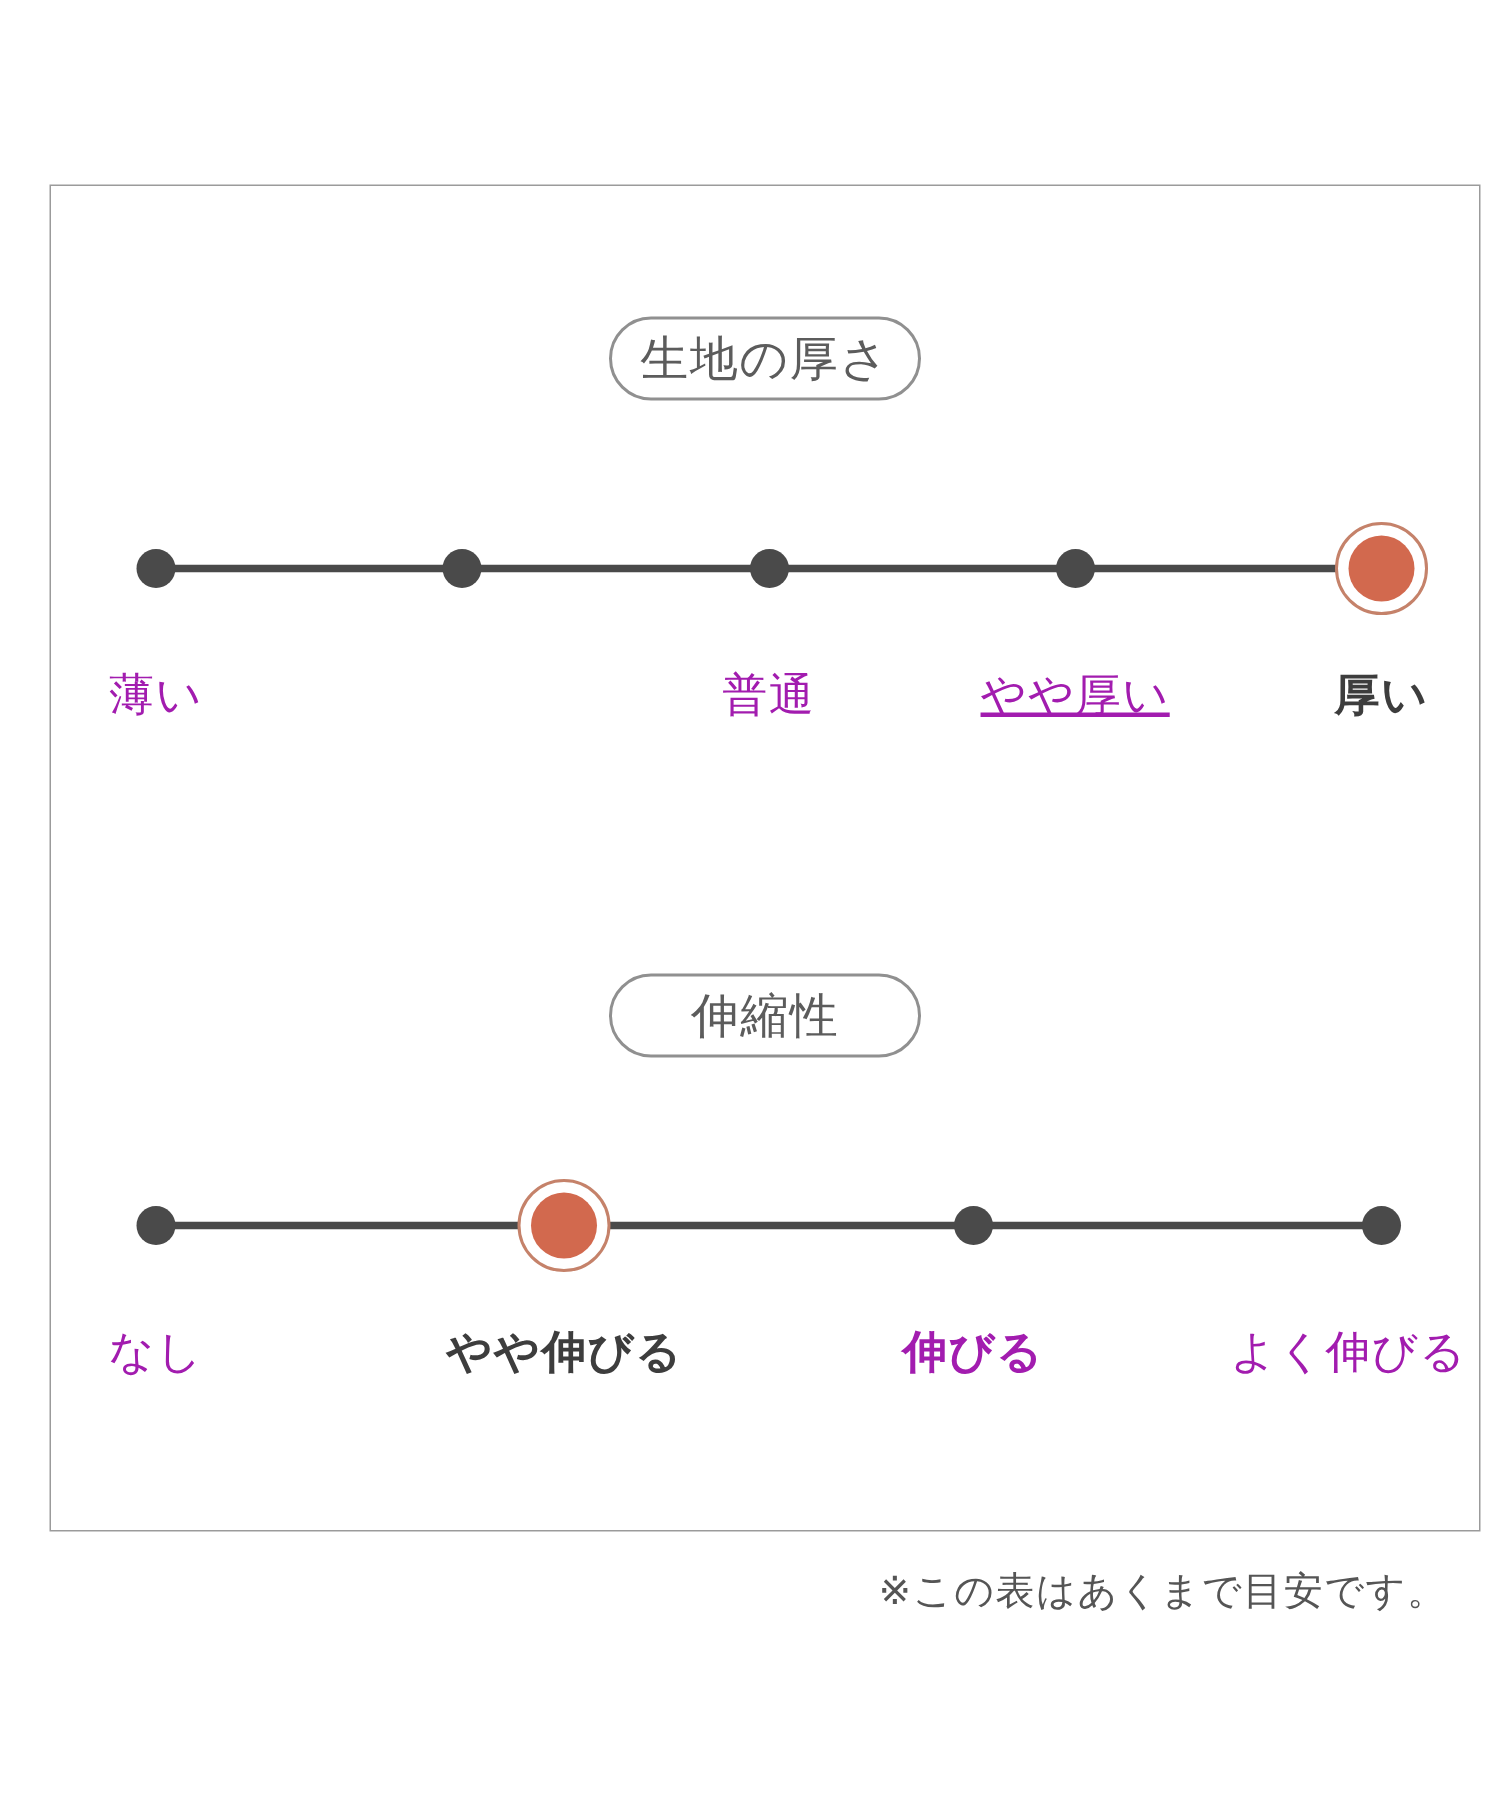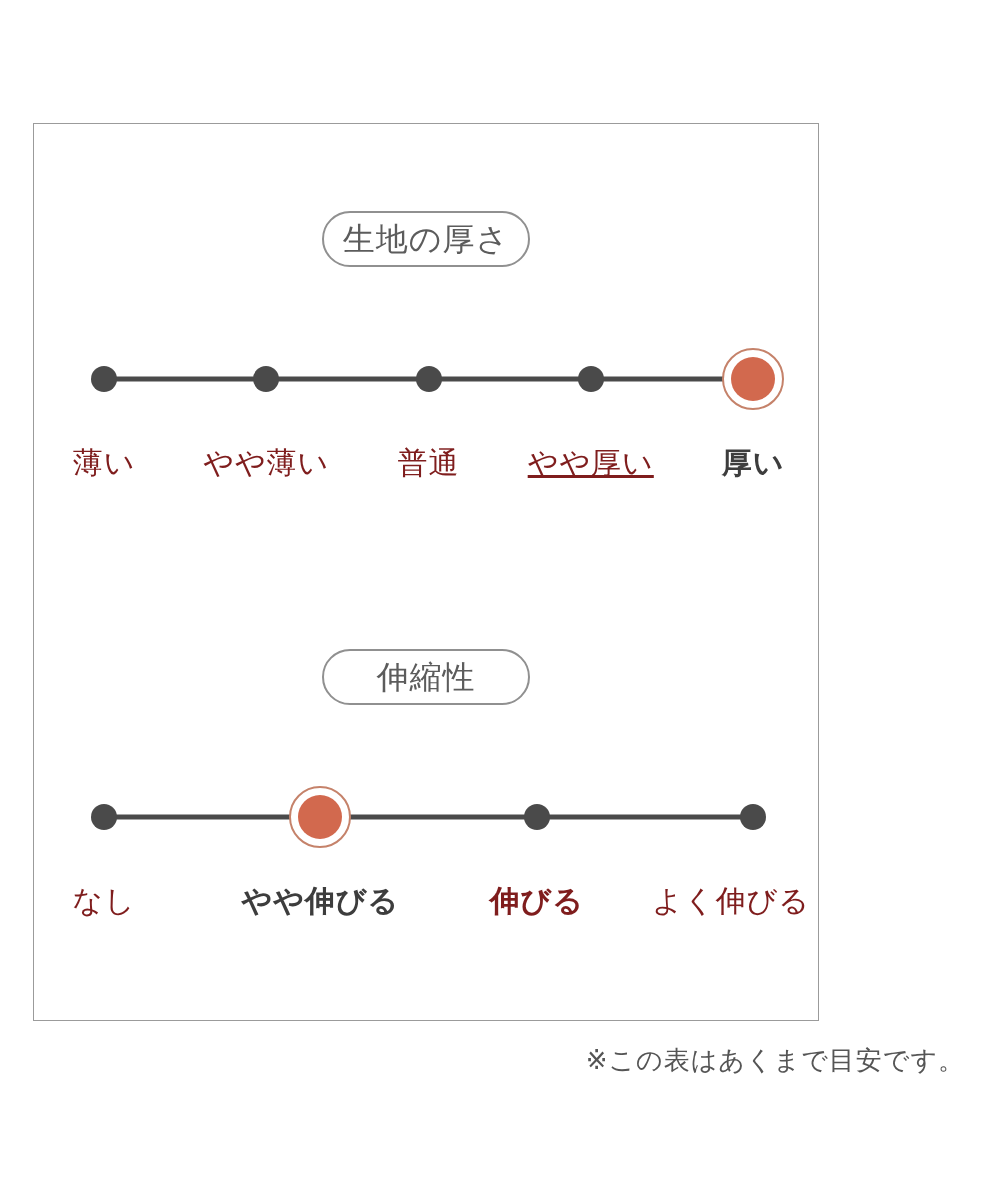--- a/index.html
+++ b/index.html
@@ -16,21 +16,21 @@
   }
   .page {
     position: absolute;
     inset: 0;
   }
   
   .chart-box {
     position: absolute;
     left: 33px;
     top: 123px;
-    width: 786px;
+    width: 954px;
     height: 898px;
     border: 1px solid #9b9b9b;
     box-sizing: border-box;
     background: #ffffff;
   }
   
   .scale {
     position: absolute;
     left: 0;
     right: 0;
@@ -100,21 +100,21 @@
     height: 44px;
     border-radius: 50%;
     background: #d2694e;
   }
   .scale-label {
     position: absolute;
     top: 96px;
     transform: translateX(-50%);
     white-space: nowrap;
     font-size: 30px;
-    color: #7f1d1d;
+    color: #a21caf;
     letter-spacing: 1px;
   }
   .scale-label.selected {
     font-weight: 700;
     color: #3d3d3d;
   }
   
   .scale:nth-of-type(2) span.scale-label:last-of-type {
     transform: translateX(calc(-50% - 22px));
   }
@@ -132,21 +132,20 @@
 
 <div class="page">
   <div class="chart-box" id="scales-container">
       <section class="scale">
         <div class="pill"><span>生地の厚さ</span></div>
         <div class="track">
           <div class="line"></div>
           <span class="dot" style="left: 0%;"></span>
           <span class="scale-label" style="left: 0%;">薄い</span>
           <span class="dot" style="left: 25%;"></span>
-          <span class="scale-label" style="left: 25%;">やや薄い</span>
           <span class="dot" style="left: 50%;"></span>
           <span class="scale-label" style="left: 50%;">普通</span>
           <span class="dot" style="left: 75%;"></span>
           <span class="scale-label" style="left: 75%; text-decoration: underline;">やや厚い</span>
           <span class="dot selected" style="left: 100%;">
             <span class="dot-fill"></span>
           </span>
           <span class="scale-label selected" style="left: 100%;">厚い</span>
         </div>
       </section>

